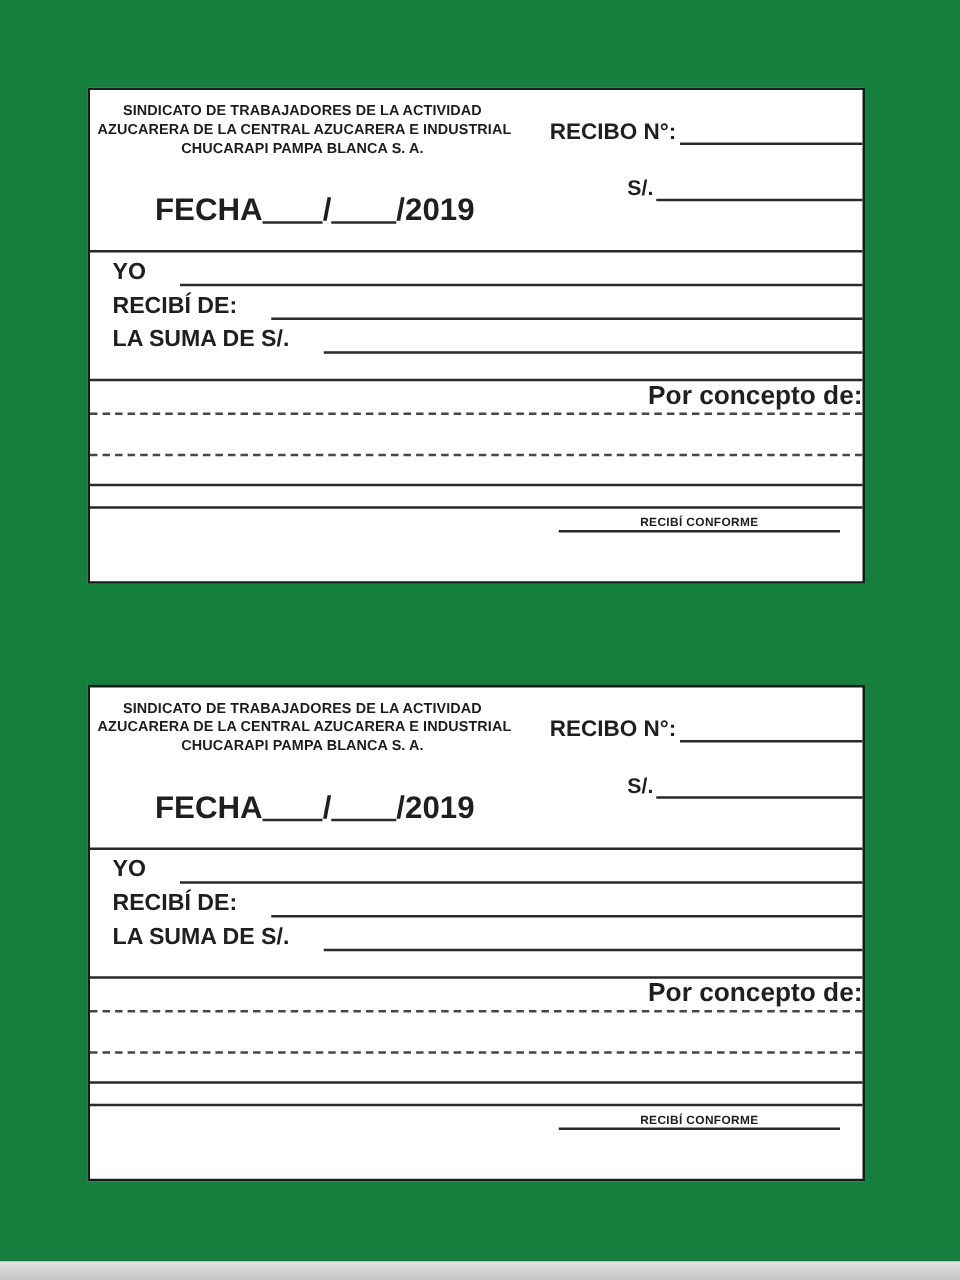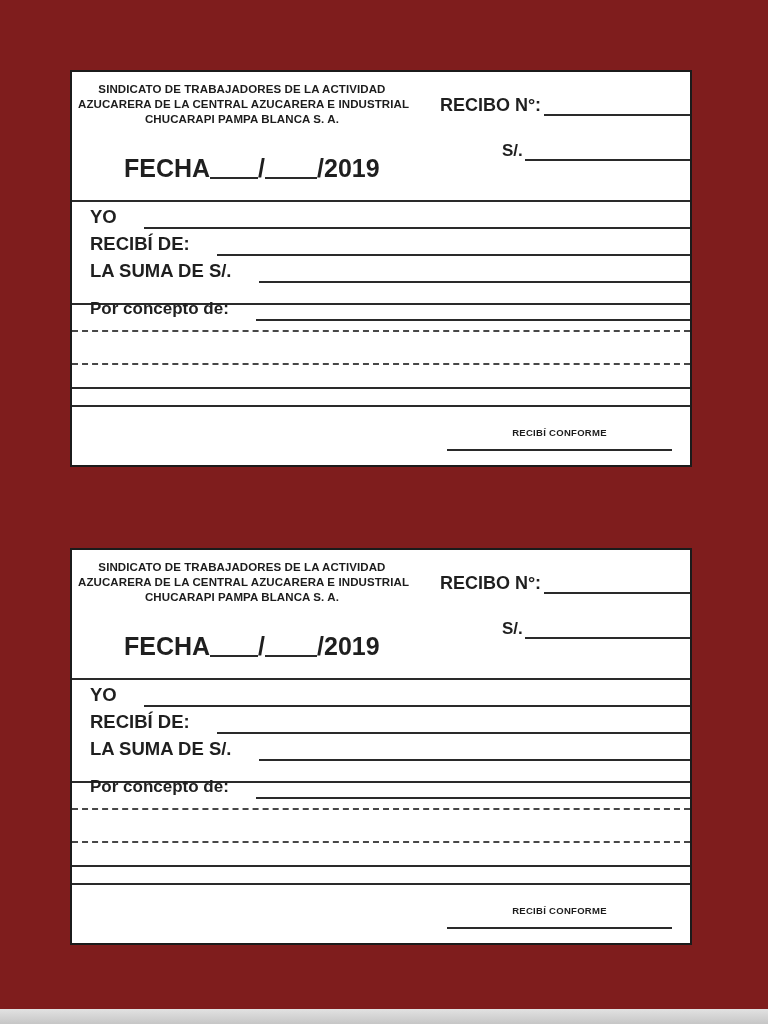--- a/index.html
+++ b/index.html
@@ -1,20 +1,20 @@
 <!DOCTYPE html>
 <html><head>
 <meta charset="utf-8">
 <style>
   html, body { margin: 0; padding: 0; background: #ffffff; }
   .page {
     position: relative;
     width: 768px;
     height: 1024px;
-    background: #7f1d1d;
+    background: #15803d;
     overflow: hidden;
     font-family: "Liberation Sans", sans-serif;
     color: #1f1f1f;
   }
   .receipt {
     position: absolute;
     left: 70px;
     width: 622px;
     height: 397px;
     border: 2.5px solid #1b1b1b;
@@ -85,36 +85,36 @@
     align-items: flex-end;
     height: 27px;
     padding-left: 18px;
     font-weight: bold;
     font-size: 18.5px;
     line-height: 24px;
     white-space: nowrap;
     gap: 24px;
   }
   .frow .fill { flex: 1; border-bottom: 2px solid #2a2a2a; height: 22px; margin-left: 3px; }
-  .frow.concepto { height: 16px; font-size: 17px; }
+  .frow.concepto { height: 16px; font-size: 21px; flex-direction: column; }
 
   .hline.after-suma { margin-top: 20px; }
   .dash.d1 { margin-top: 9px; }
   .dash.d2 { margin-top: 31px; }
   .hline.b1 { margin-top: 22px; }
   .hline.b2 { margin-top: 16px; }
 
   .conforme {
     width: 225px;
-    margin: 20px 18px 0 auto;
+    margin: 6px 18px 0 auto;
     text-align: center;
     font-weight: bold;
     font-size: 9.5px;
     letter-spacing: 0.3px;
-    padding-bottom: 11px;
+    padding-bottom: 0;
     border-bottom: 2px solid #2a2a2a;
     color: #1c1c1c;
   }
 
   .scan-strip {
     position: absolute;
     left: 0; right: 0; bottom: 0;
     height: 15px;
     background: linear-gradient(to bottom, #e2e2e2, #c6c6c6);
   }

